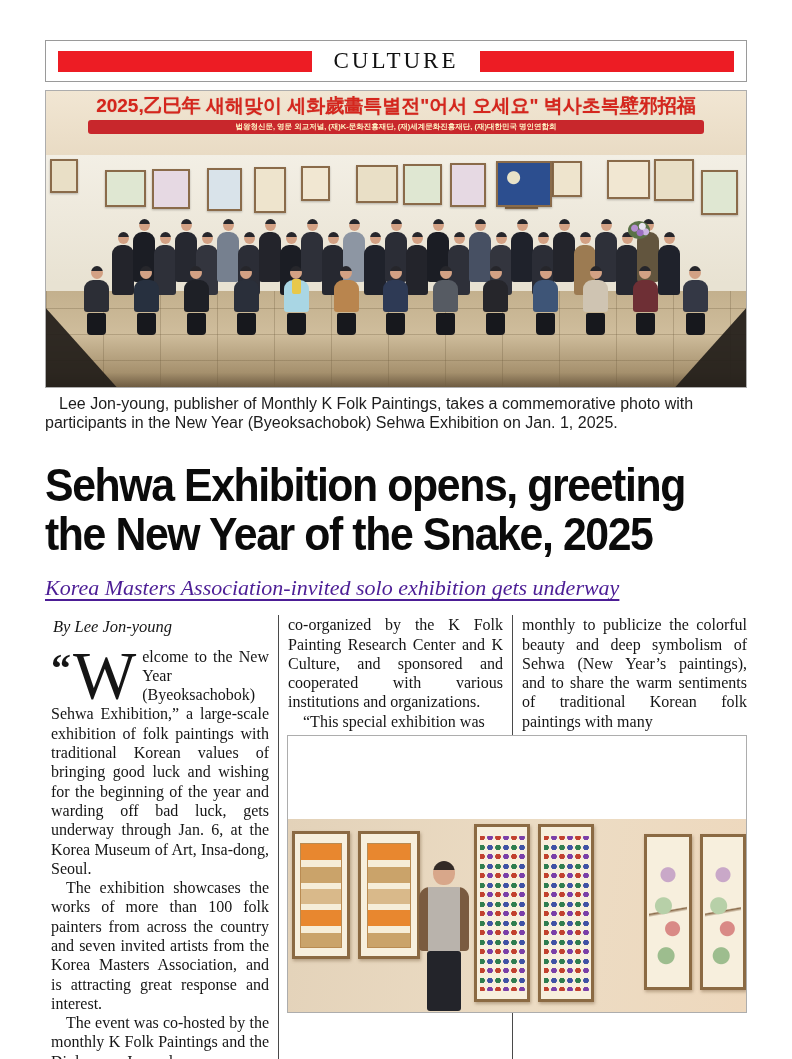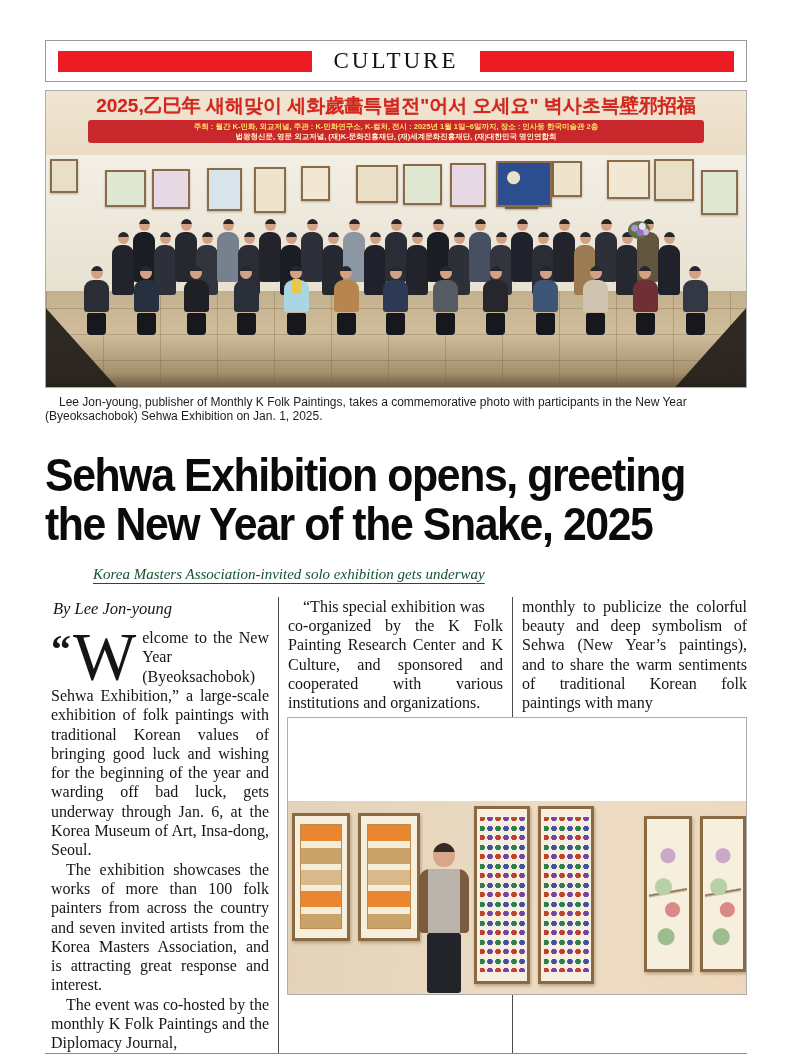--- a/index.html
+++ b/index.html
@@ -40,25 +40,25 @@
     background:radial-gradient(circle at 30% 40%,#b48fd0 3px,transparent 4px),radial-gradient(circle at 65% 30%,#e8e4f0 3px,transparent 4px),radial-gradient(circle at 55% 65%,#9a6fc0 3px,transparent 4px),radial-gradient(circle at 80% 60%,#cbb3e2 3px,transparent 4px),#5a7247;}
   .p1-floor{position:absolute;left:0;right:0;bottom:0;height:96px;
     background:
       repeating-linear-gradient(90deg, rgba(110,92,62,.30) 0 1px, transparent 1px 57px),
       repeating-linear-gradient(0deg, rgba(110,92,62,.30) 0 1px, transparent 1px 26px),
       linear-gradient(#c3b08d,#cfbd9c 45%,#a5906d 85%,#6e5c42);}
   .p1-floor .dark-l,.p1-floor .dark-r{position:absolute;top:0;bottom:0;width:36%;background:#221e1a;opacity:.93;}
   .p1-floor .dark-l{left:0;clip-path:polygon(0 18%,28% 100%,0 100%);}
   .p1-floor .dark-r{right:0;clip-path:polygon(100% 18%,100% 100%,72% 100%);}
 
-  .caption{margin-top:7px;font-family:"Liberation Sans",sans-serif;font-size:12px;line-height:1.18;color:#1d1d1d;text-indent:14px;}
+  .caption{margin-top:7px;font-family:"Liberation Sans",sans-serif;font-size:16px;line-height:1.18;color:#1d1d1d;text-indent:14px;}
 
   
   .headline{margin-top:28px;font-family:"Liberation Sans",sans-serif;font-weight:bold;font-size:46px;line-height:1.06;letter-spacing:-1.5px;color:#0b0b0b;transform:scaleX(.93);transform-origin:0 50%;white-space:nowrap;}
-  .subhead{margin-top:17px;font-style:italic;font-size:15px;color:#14532d;text-decoration:underline;text-underline-offset:4px;margin-left:48px;}
+  .subhead{margin-top:17px;font-style:italic;font-size:22px;color:#4c1d95;text-decoration:underline;text-underline-offset:4px;}
 
   
   .article{margin-top:14px;position:relative;min-height:398px;border-bottom:1px solid #8a8a8a;display:flex;}
   .col{width:234px;padding:0 9px;font-size:16px;line-height:19.3px;text-align:justify;}
   .col.c1{padding-left:6px;border-right:1px solid #4a4a4a;}
   .col.c2{border-right:1px solid #4a4a4a;}
   .col.c3{padding-right:0;}
   .byline{font-style:italic;font-size:16.5px;margin:2px 0 10px 2px;text-align:left;}
   .para{text-indent:15px;}
   .para.noindent{text-indent:0;}
@@ -111,21 +111,20 @@
   <div class="culture-box">
     <div class="redbar"></div>
     <div class="culture-label">CULTURE</div>
     <div class="redbar"></div>
   </div>
 
   <figure class="photo1">
     <div class="p1-banner">
       <div class="p1-title">2025,乙巳年 새해맞이 세화歲畵특별전"어서 오세요" 벽사초복壁邪招福</div>
       <div class="p1-orgbox">
-        <div class="l1">주최 : 월간 K-민화, 외교저널, 주관 : K-민화연구소, K-컬처, 전시 : 2025년 1월 1일~6일까지, 장소 : 인사동 한국미술관 2층</div>
         <div class="l3">법왕청신문, 영문 외교저널, (재)K-문화진흥재단, (재)세계문화진흥재단, (재)대한민국 명인연합회</div>
       </div>
     </div>
     <div class="p1-scene">
       <div class="p1-wall">
           <div class="art" style="left: 4px; top: 4px; width: 28px; height: 34px; background: rgb(233, 223, 198);"></div>
           <div class="art" style="left: 59px; top: 15px; width: 41px; height: 37px; background: rgb(223, 231, 210);"></div>
           <div class="art" style="left: 106px; top: 14px; width: 38px; height: 40px; background: rgb(230, 217, 227);"></div>
           <div class="art" style="left: 161px; top: 13px; width: 35px; height: 43px; background: rgb(217, 227, 234);"></div>
           <div class="art" style="left: 208px; top: 12px; width: 32px; height: 46px; background: rgb(238, 228, 205);"></div>
@@ -341,22 +340,22 @@
       <div class="para noindent">
         <span class="dc">
             <span class="q">“</span>
             <span class="w">W</span>
           </span><span>elcome to the New Year (Byeoksachobok) Sehwa Exhibition,” a large-scale exhibition of folk paintings with traditional Korean values of bringing good luck and wishing for the beginning of the year and warding off bad luck, gets underway through Jan. 6, at the Korea Museum of Art, Insa-dong, Seoul.</span>
       </div>
       <div class="para">The exhibition showcases the works of more than 100 folk painters from across the country and seven invited artists from the Korea Masters Association, and is attracting great response and interest.</div>
       <div class="para">The event was co-hosted by the monthly K Folk Paintings and the Diplomacy Journal,</div>
     </div>
     <div class="col c2">
+      <div class="para noindent">co-organized by the K Folk Painting Research Center and K Culture, and sponsored and cooperated with various institutions and organizations.</div>
       <div class="para">“This special exhibition was</div>
-      <div class="para noindent">co-organized by the K Folk Painting Research Center and K Culture, and sponsored and cooperated with various institutions and organizations.</div>
     </div>
     <div class="col c3">
       <div class="para noindent">monthly to publicize the colorful beauty and deep symbolism of Sehwa (New Year’s paintings), and to share the warm sentiments of traditional Korean folk paintings with many</div>
     </div>
 
     <figure class="photo2">
       <div class="p2-scene">
         <div class="frame art-shelf" style="left:4px;top:12px;width:58px;height:128px;"></div>
         <div class="frame art-shelf" style="left:70px;top:12px;width:62px;height:128px;"></div>
         <div class="frame art-glyphs" style="left:186px;top:5px;width:56px;height:178px;"></div>

